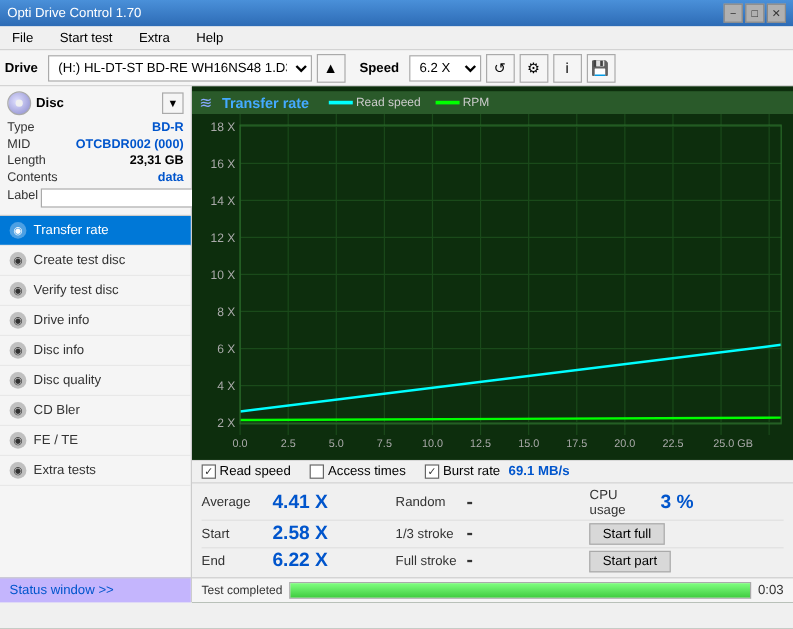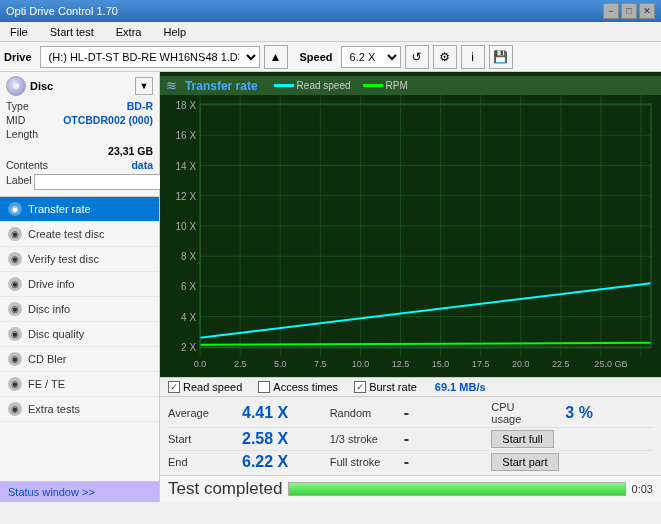--- a/index.html
+++ b/index.html
@@ -129,21 +129,21 @@
     .disc-header-title { font-weight: bold; font-size: 11px; }
 
     .disc-row {
       display: flex;
       justify-content: space-between;
       margin-bottom: 2px;
       font-size: 10.5px;
     }
     .disc-row-label { color: #333; }
     .disc-row-value { color: #0055cc; font-weight: bold; padding-left: 24px; }
-    .disc-row-value.black { color: #000; margin-top: 17px; }
+    .disc-row-value.black { color: #000; }
 
     #label-row {
       display: flex;
       gap: 2px;
       margin-top: 3px;
     }
     #label-text { font-size: 10.5px; color: #333; }
     #label-input {
       flex: 1;
       height: 16px;
@@ -272,37 +272,37 @@
       font-size: 11px;
     }
     .check-box {
       width: 12px; height: 12px;
       border: 1px solid #666;
       background: white;
       display: flex; align-items: center; justify-content: center;
       font-size: 9px; cursor: pointer;
     }
     .check-box.checked { background: white; color: #333; }
-    #burst-rate-value { color: #0055cc; font-weight: bold; margin-left: 15px; font-size: 11px; }
+    #burst-rate-value { color: #0055cc; font-weight: bold; margin-left: 4px; font-size: 11px; }
 
     
     #stats-area {
       background: #f0f0f0;
       padding: 2px 8px;
     }
     .stats-row {
       display: flex;
       align-items: center;
       padding: 2px 0;
       border-bottom: 1px solid #e0e0e0;
     }
     .stat-col {
       display: flex;
       align-items: center;
-      gap: 19px;
+      gap: 4px;
       flex: 1;
     }
     .stat-label { font-size: 11px; color: #333; width: 55px; }
     .stat-value { font-size: 16px; color: #0055cc; font-weight: bold; }
     .stat-value.dash { color: #333; }
     .stat-action-btn {
       background: #d8d8d8;
       border: 1px solid #aaa;
       padding: 2px 10px;
       font-size: 11px;
@@ -323,21 +323,21 @@
       flex: 1;
       height: 14px;
       background: white;
       border: 1px solid #aaa;
       position: relative;
     }
     #progress-bar-fill {
       height: 100%;
       background: linear-gradient(to bottom, #80ff80, #40cc40);
     }
-    #status-text { font-size: 17px; color: #333; }
+    #status-text { font-size: 10px; color: #333; }
     #time-text { font-size: 11px; color: #333; margin-left: auto; }
   </style>
 </head>
 <body>
 
 <div id="title-bar">
   <span>Opti Drive Control 1.70</span>
   <div id="title-bar-controls">
     <div class="title-btn">−</div>
     <div class="title-btn">□</div>

